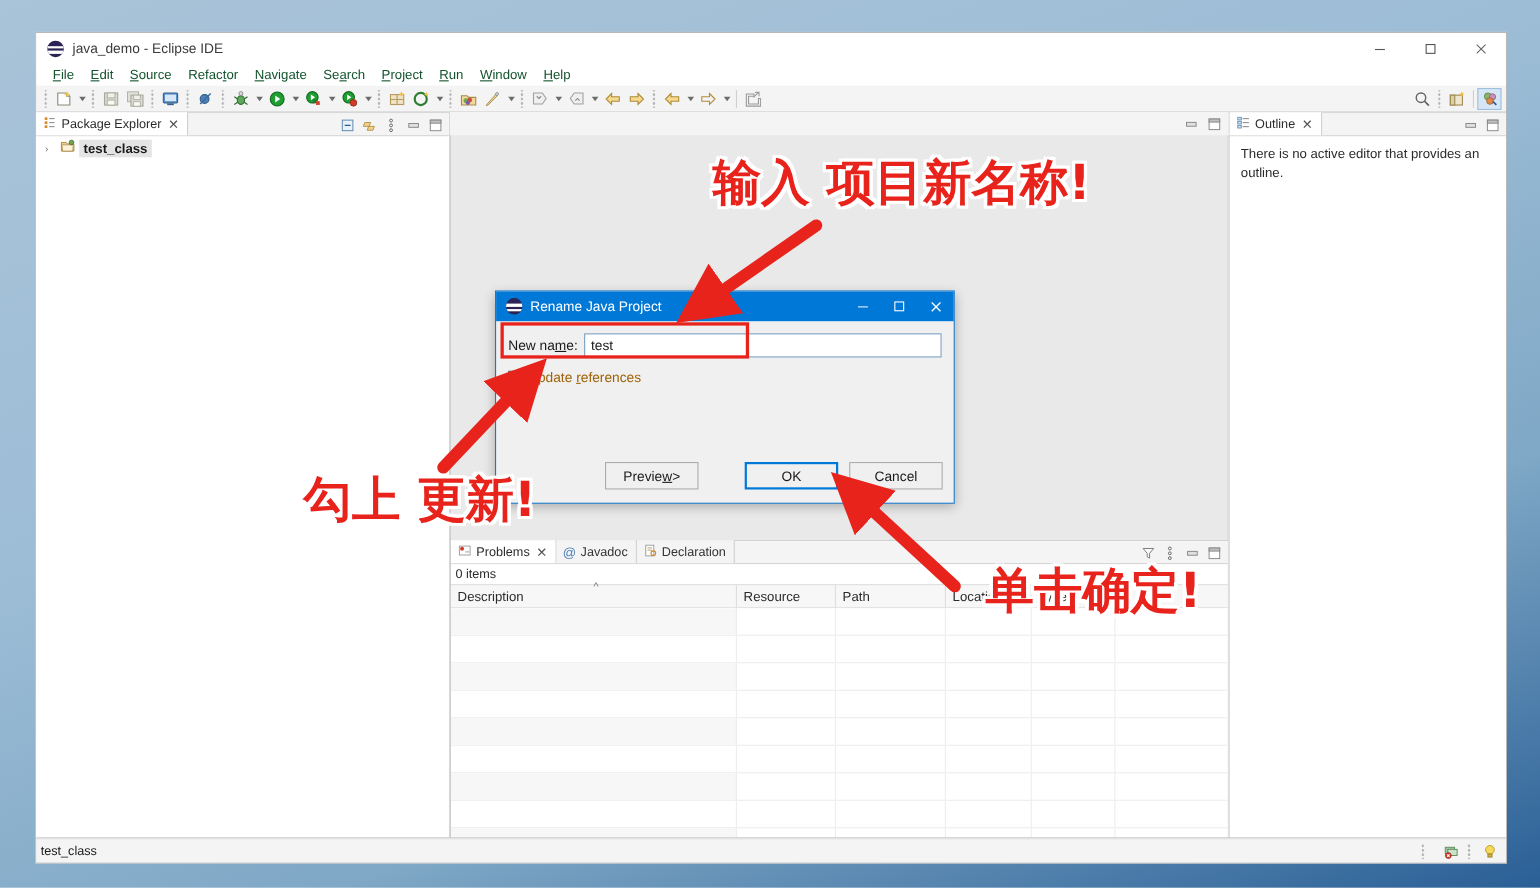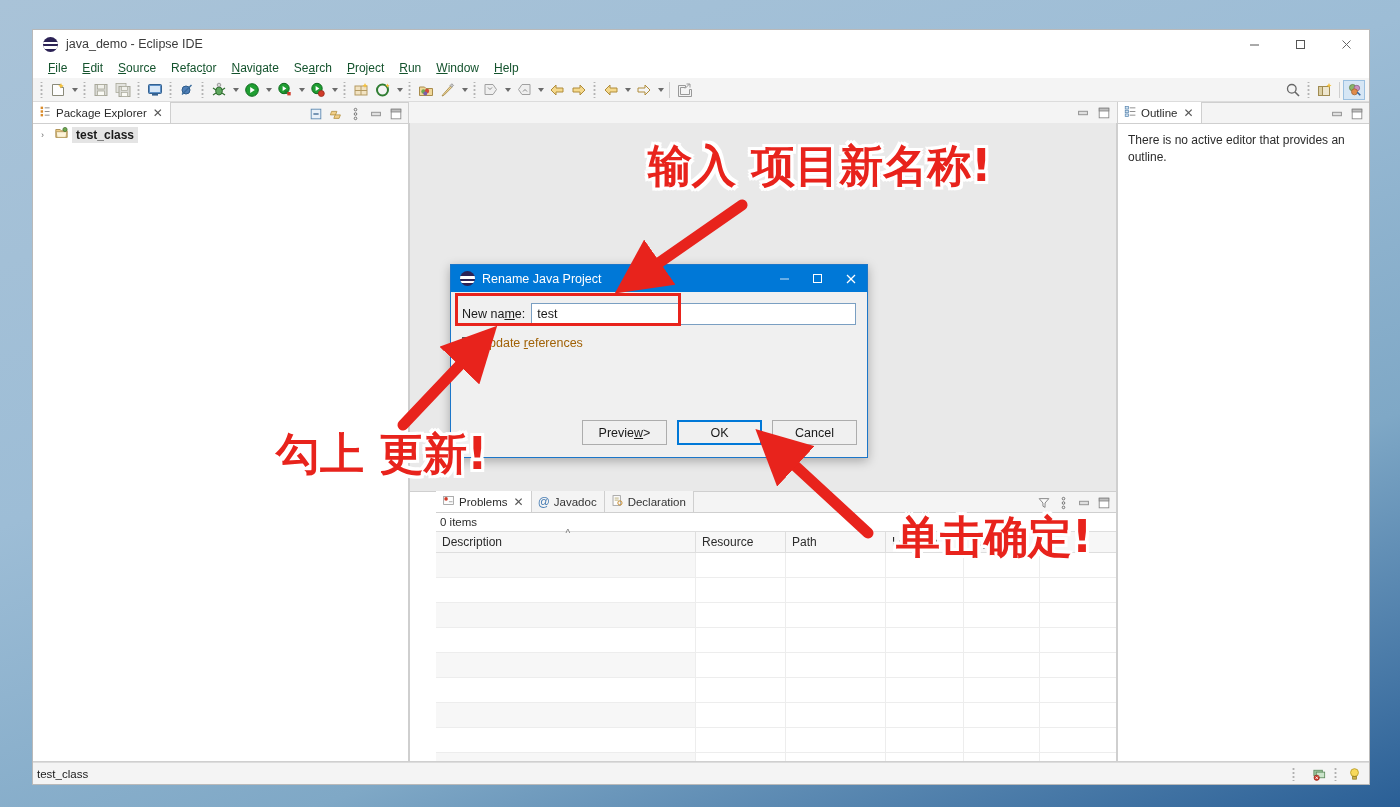--- a/index.html
+++ b/index.html
@@ -138,21 +138,21 @@
     flex:1; display:flex; flex-direction:column; min-width:0; min-height:0;
     background:#f4f4f4;
   }
   .editor-top {
     flex:none; height:21px; display:flex; align-items:center; background:#f4f4f4;
   }
   .editor-top-tools { margin-left:auto; display:flex; gap:6px; padding-right:6px; }
   .editor-blank { flex:1; background:#e9e9e9; border:1px solid #cfcfcf; border-top:none; }
 
   
-  .problems-panel { flex:none; height:270px; display:flex; flex-direction:column; background:#fff;padding-left:26px; }
+  .problems-panel { flex:none; height:270px; display:flex; flex-direction:column; background:#fff; }
   .items-count { font-size:11.5px; color:#2b2b2b; padding:3px 0 3px 4px; background:#fff; }
   .table-head {
     display:flex; height:22px; background:#f7f7f7;
     border-top:1px solid #dedede; border-bottom:1px solid #dedede;
     font-size:12px; color:#2b2b2b;
   }
   .th { display:flex; align-items:center; padding:0 6px; border-right:1px solid #dedede; position:relative; }
   .th .sortmark { position:absolute; left:50%; top:-4px; font-size:10px; color:#777; }
   .table-body { flex:1; position:relative; overflow:hidden; background:#fff; }
   .tr { display:flex; height:25px; border-bottom:1px solid #ededed; }
@@ -209,21 +209,21 @@
   .dlg-buttons {
     flex:none; display:flex; justify-content:flex-end; gap:10px;
     padding:0 10px 12px 10px;
   }
   .dlg-btn {
     min-width:85px; height:25px; background:#f0f0f0;
     border:1px solid #adadad; font-size:12.5px; color:#1a1a1a;
     display:flex; align-items:center; justify-content:center;
   }
   .dlg-btn .mnem { text-decoration:underline; }
-  .dlg-btn.default { border:2px solid #0078d7; background:#f0f0f0; }
+  .dlg-btn.default { border:2px solid #0078d7; background:#f0f0f0;margin-left:32px; }
 
   
   #annotations { position:absolute; inset:0; pointer-events:none; z-index:60; }
   .cn-note {
     position:absolute;
     font-family:"DejaVu Sans", sans-serif;
     font-weight:bold;
     color:#e8231c;
     white-space:nowrap;
     text-shadow:

